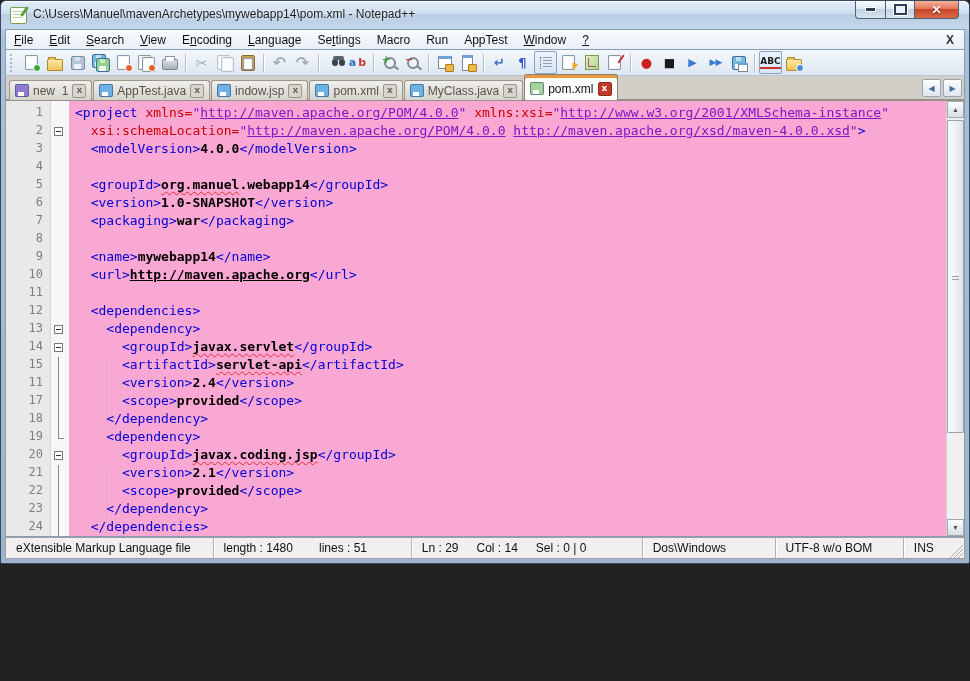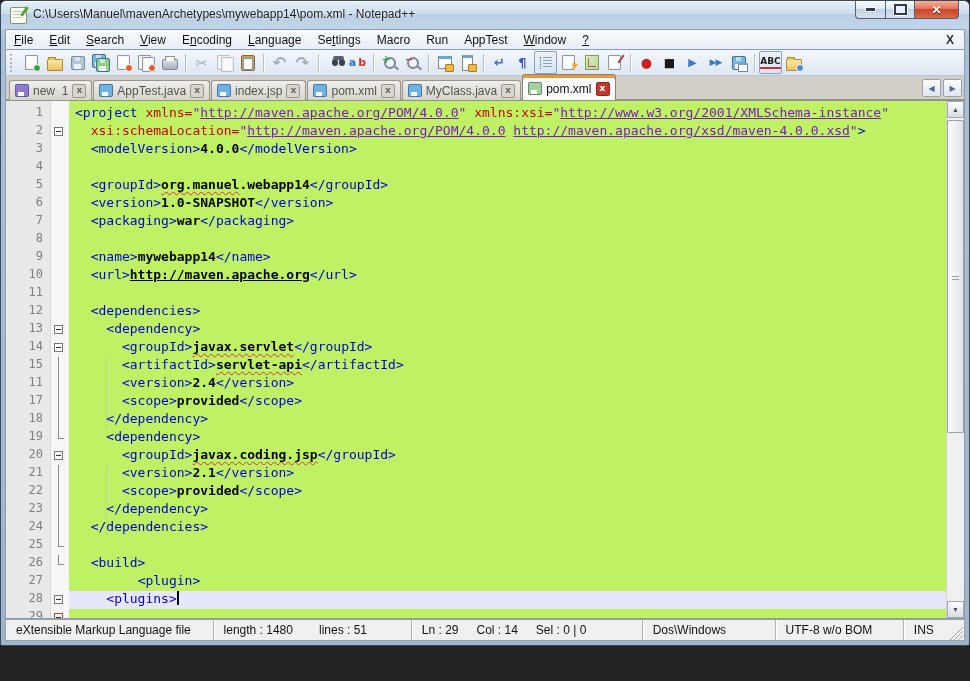--- a/index.html
+++ b/index.html
@@ -1,16 +1,16 @@
 <!DOCTYPE html>
 <html><head>
 <meta charset="utf-8">
 <style>
   html,body{margin:0;padding:0;background:#222;font-family:"Liberation Sans",sans-serif;}
-  #window{position:relative;width:970px;height:646px;background:linear-gradient(180deg,#cfdff0,#a9c0d8 40px,#9db4cc);
+  #window{position:relative;width:970px;height:564px;background:linear-gradient(180deg,#cfdff0,#a9c0d8 40px,#9db4cc);
     border:1px solid #37485c;border-radius:6px 6px 2px 2px;box-sizing:border-box;overflow:hidden;}
   
   #titlebar{position:absolute;top:0;left:0;right:0;height:28px;
     background:linear-gradient(180deg,#e4eefa 0%,#cdddef 45%,#b8cde4 46%,#c4d6ea 100%);
     border-radius:6px 6px 0 0;box-shadow:inset 0 1px 0 rgba(255,255,255,.8);}
   #titlebar .npp-icon{position:absolute;left:9px;top:6px;width:15px;height:15px;background:#fefefe;
     border:1px solid #7aa04e;border-radius:2px;}
   #titlebar .npp-icon i{position:absolute;left:2px;top:3px;width:9px;height:1px;background:#b9cfa0;box-shadow:0 3px 0 #b9cfa0,0 6px 0 #b9cfa0;}
   #titlebar .npp-icon b{position:absolute;right:0px;top:-2px;width:3px;height:11px;background:#5d9e3c;transform:rotate(35deg);border-radius:1px;}
   #title-text{position:absolute;left:32px;top:6px;font-size:12px;color:#1c1c1c;text-shadow:0 0 3px #fff;}
@@ -81,21 +81,21 @@
   .lnum{height:18px;line-height:18px;text-align:right;padding-right:7px;font:12px "DejaVu Sans Mono",monospace;color:#7e7e7e;}
   #margin-fold{width:18px;background:#f7f7f7;padding-top:4px;flex:none;}
   .fcell{height:18px;position:relative;}
   .fbox{position:absolute;left:3px;top:4px;width:9px;height:9px;border:1px solid #777;background:#fdfdfd;box-sizing:border-box;z-index:2;}
   .fbox i{position:absolute;left:1px;top:3px;width:5px;height:1px;background:#333;}
   .fbox.fred{border-color:#d43a2e;}
   .fline{position:absolute;left:7px;top:0;bottom:0;width:1px;background:#8a8a8a;}
   .fline.half{bottom:9px;}
   .fstub{position:absolute;left:7px;top:9px;width:6px;height:1px;background:#8a8a8a;}
   .fredl{background:#d43a2e;width:2px;left:6px;}
-  #text-area{flex:1;position:relative;padding-top:4px;overflow:hidden;background:#bef264;}
+  #text-area{flex:1;position:relative;padding-top:4px;overflow:hidden;background:#f9a8d4;}
   .code-row{height:18px;line-height:18px;white-space:pre;font:13px "DejaVu Sans Mono",monospace;color:#000;position:relative;padding-left:6px;}
   .code-row.cur{background:#e7e7fa;}
   .tg{color:#0000d4;}
   .at{color:#cc0000;}
   .st{color:#7d17c4;}
   .tx{color:#000;font-weight:bold;}
   .u{text-decoration:underline;text-decoration-thickness:1px;}
   .sq{color:#000;font-weight:bold;text-decoration:underline wavy #e03030;text-decoration-thickness:1px;text-underline-offset:2px;text-decoration-skip-ink:none;}
   .pl{color:#000;}
   .caret{display:inline-block;width:2px;height:14px;background:#000;vertical-align:-2px;}
@@ -366,21 +366,21 @@
         <span class="tab-label">new  1</span>
         <span class="tab-close">x</span>
       </div>
       <div class="tab">
         <span class="tab-floppy" style="background: rgb(108, 178, 228);"></span>
         <span class="tab-label">AppTest.java</span>
         <span class="tab-close">x</span>
       </div>
       <div class="tab">
         <span class="tab-floppy" style="background: rgb(108, 178, 228);"></span>
-        <span class="tab-label">index.jsp</span>
+        <span class="tab-label">indow.jsp</span>
         <span class="tab-close">x</span>
       </div>
       <div class="tab">
         <span class="tab-floppy" style="background: rgb(108, 178, 228);"></span>
         <span class="tab-label">pom.xml</span>
         <span class="tab-close">x</span>
       </div>
       <div class="tab">
         <span class="tab-floppy" style="background: rgb(108, 178, 228);"></span>
         <span class="tab-label">MyClass.java</span>

